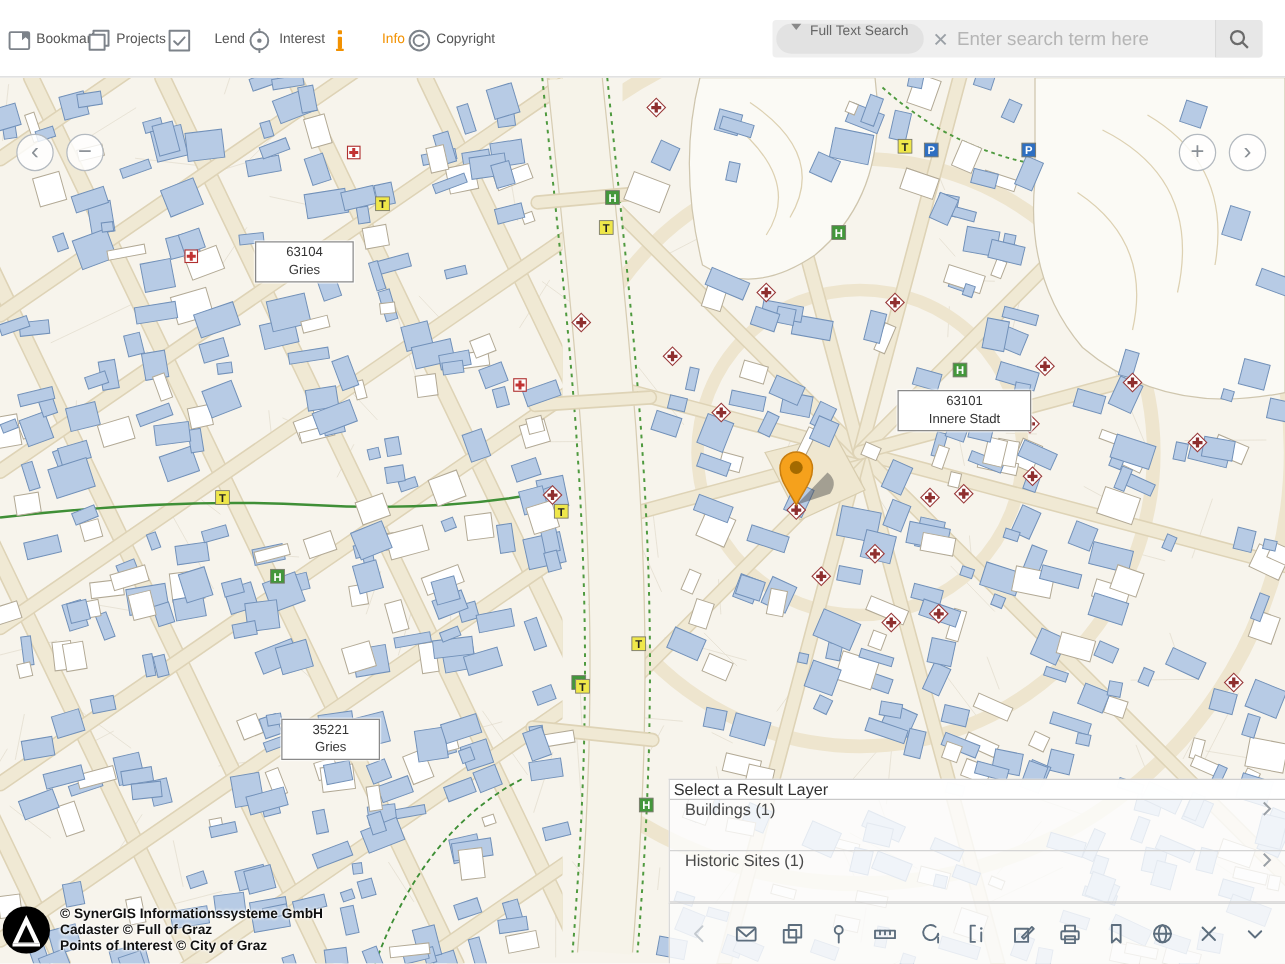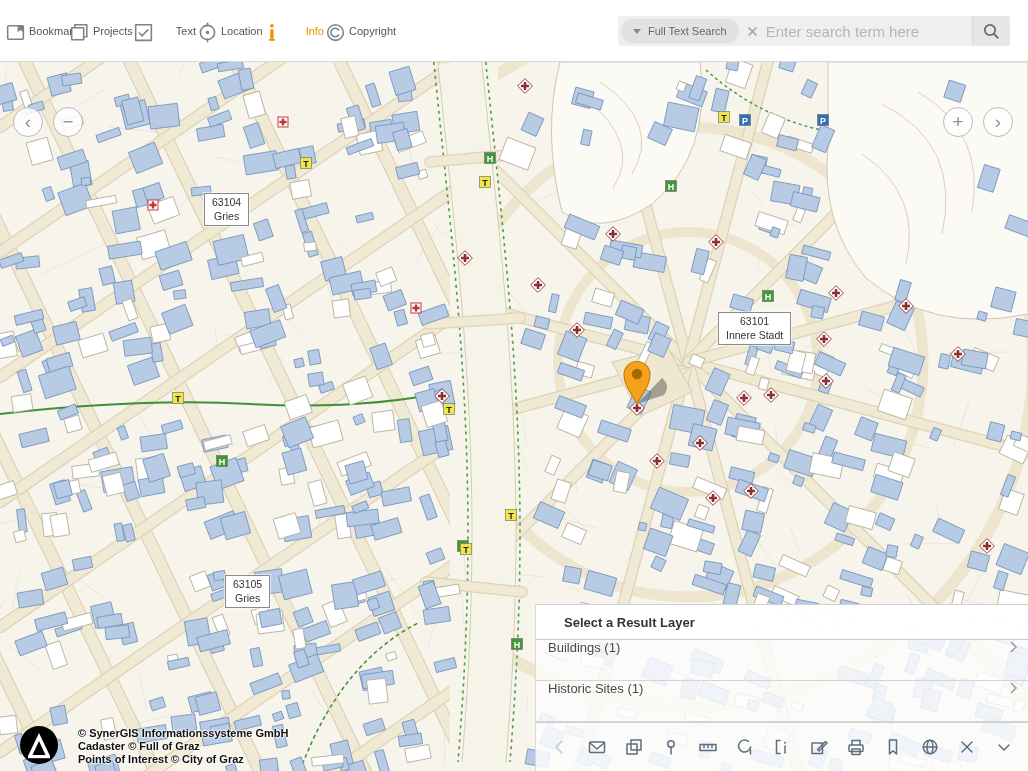--- a/index.html
+++ b/index.html
@@ -9,50 +9,50 @@
 
 
 .header{position:absolute;top:0;left:0;right:0;height:62px;background:#fff;border-bottom:1px solid #d8d8d8;display:flex;align-items:center;padding:0 4px;z-index:30}
 .h-item{width:64px;height:58px;display:flex;align-items:center;justify-content:space-between;gap:2px;cursor:pointer;background:none;border:none}
 .h-icon{height:26px;display:flex;align-items:flex-end}
 .h-icon svg{stroke:#7d838a;fill:none;stroke-width:1.5;stroke-linecap:round;stroke-linejoin:round}
 .h-label{font-size:11px;color:#555}
 .h-item.active .h-label{color:#f29100}
 
 .searchbar{position:absolute;right:18px;top:16px;width:392px;height:30px;background:#efefef;border-radius:3px;display:flex;align-items:center}
-.search-mode{display:flex;align-items:center;gap:7px;background:#e2e2e2;border-radius:14px;height:24px;margin-left:3px;padding:0 12px;font-size:11px;color:#666;cursor:pointer;white-space:nowrap}
+.search-mode{display:flex;gap:7px;background:#e2e2e2;border-radius:14px;height:24px;margin-left:3px;padding:0 12px;font-size:11px;color:#666;cursor:pointer;white-space:nowrap}
 .caret{width:0;height:0;border-left:4px solid transparent;border-right:4px solid transparent;border-top:5px solid #8a8a8a}
 .search-clear{background:none;border:none;padding:0 8px;cursor:pointer;display:flex;align-items:center}
 .search-input{flex:1;border:none;background:transparent;font-size:15px;color:#4d7c0f;outline:none;min-width:0}
 .search-input::placeholder{color:#b5b5b5}
 .search-btn{width:38px;height:30px;background:#e7e7e7;border:none;border-left:1px solid #d9d9d9;border-radius:0 3px 3px 0;cursor:pointer;display:flex;align-items:center;justify-content:center}
 
 
 .map{position:absolute;top:62px;left:0;width:1028px;height:709px;overflow:hidden;background:#f7f4ec}
 #map-svg{position:absolute;top:0;left:0}
 #map-svg text{font-family:"Liberation Sans",sans-serif}
 .round-ctl{position:absolute;width:30px;height:30px;border-radius:50%;background:rgba(255,255,255,.82);border:1px solid #b4bac0;color:#8a9096;font-size:19px;line-height:26px;text-align:center;cursor:pointer;z-index:6;padding:0;font-family:inherit}
-.map-label{position:absolute;background:#fff;border:1px solid #8a8a8a;padding:2px 7px;text-align:center;font-size:10.5px;color:#333;line-height:1.3;z-index:3;box-shadow:0 0 0 1px rgba(255,255,255,.55)}
+.map-label{position:absolute;background:#fff;border:1px solid #8a8a8a;padding:2px 24px;text-align:center;font-size:10.5px;color:#333;line-height:1.3;z-index:3;box-shadow:0 0 0 1px rgba(255,255,255,.55)}
 .map-label span{display:block;white-space:nowrap}
 .pin-wrap{position:absolute;left:612px;top:290px;z-index:4;pointer-events:none}
 
 
 .result-panel{position:absolute;right:0;bottom:49px;width:493px;z-index:10;background:rgba(252,252,252,.82);border-top:1px solid #cfcfcf;border-left:1px solid #dadada}
-.rp-header{height:35px;display:flex;align-items:center;padding:0 28px;font-size:13px;font-weight:bold;color:#333;background:rgba(255,255,255,.92);border-bottom:1px solid #c9c9c9}
+.rp-header{height:16px;display:flex;align-items:center;padding:0 3px;font-size:13px;font-weight:normal;color:#333;background:rgba(255,255,255,.92);border-bottom:1px solid #c9c9c9}
 .rp-row{height:41px;display:flex;justify-content:space-between;padding:0 10px 0 12px;font-size:13px;color:#4a4a4a;border-bottom:1px solid #d4d4d4;cursor:pointer}
 .rp-row svg{stroke:#9aa0a6;fill:none;stroke-width:1.6}
 
 
 .bottom-toolbar{position:absolute;right:0;bottom:0;width:493px;height:49px;z-index:11;background:rgba(252,252,252,.85);border-top:1px solid #d0d0d0;border-left:1px solid #dadada;display:flex;align-items:center;justify-content:space-around;padding:0 6px}
 .tb-btn{background:none;border:none;padding:4px;cursor:pointer;display:flex}
 .tb-btn svg{stroke:#5d6e7e;fill:none;stroke-width:1.5;stroke-linecap:round;stroke-linejoin:round}
 .tb-btn.disabled svg{stroke:#c3c9cf}
 
 
-.copyright{position:absolute;left:20px;bottom:3px;display:flex;align-items:flex-end;gap:20px;z-index:12}
+.copyright{position:absolute;left:2px;bottom:3px;display:flex;gap:8px;z-index:12}
 .cp-lines{font-size:11px;font-weight:bold;color:#101010;line-height:1.18;padding-bottom:2px;text-shadow:0 0 3px #fff,0 0 3px #fff,0 0 2px #fff}
 </style>
 </head>
 <body>
 
 <div class="app">
 
   <div class="header">
 
     <button class="h-item">
@@ -75,33 +75,33 @@
       <span class="h-label">Projects</span>
     </button>
 
     <button class="h-item">
       <span class="h-icon">
         <svg width="23" height="23" viewBox="0 0 22 22">
             <rect x="3.5" y="3.5" width="15" height="15"></rect>
             <polyline points="7,11.5 9.8,14.2 15,8.5"></polyline>
           </svg>
       </span>
-      <span class="h-label">Text</span>
+      <span class="h-label">Lend</span>
     </button>
 
     <button class="h-item">
       <span class="h-icon">
         <svg width="23" height="23" viewBox="0 0 22 22">
             <circle cx="11" cy="11" r="6.8"></circle>
             <circle cx="11" cy="11" r="1.7" fill="#7d838a" stroke="none"></circle>
             <line x1="11" y1="2.2" x2="11" y2="4.6"></line>
             <line x1="11" y1="17.4" x2="11" y2="19.8"></line>
           </svg>
       </span>
-      <span class="h-label">Location</span>
+      <span class="h-label">Interest</span>
     </button>
 
     <button class="h-item active">
       <span class="h-icon">
         <svg width="23" height="23" viewBox="0 0 22 22">
             <rect x="9.8" y="3" width="3.2" height="3.2" rx="0.7" fill="#f29100" stroke="none"></rect>
             <rect x="9.8" y="8" width="3.2" height="9.4" rx="0.8" fill="#f29100" stroke="none"></rect>
             <rect x="8.4" y="17.2" width="6" height="1.7" rx="0.5" fill="#f29100" stroke="none"></rect>
           </svg>
       </span>
@@ -1055,21 +1055,21 @@
 
     <div class="map-label" style="left:204px;top:131px">
       <span>63104</span>
       <span>Gries</span>
     </div>
     <div class="map-label" style="left:718px;top:250px">
       <span>63101</span>
       <span>Innere Stadt</span>
     </div>
     <div class="map-label" style="left:225px;top:513px">
-      <span>63105</span>
+      <span>35221</span>
       <span>Gries</span>
     </div>
 
     <div class="pin-wrap">
       <svg width="62" height="56" viewBox="0 0 62 56">
         <path d="M25 52 L50 26 Q59 33 52 43 Z" fill="rgba(70,70,70,0.45)"></path>
         <path d="M25 52 C18 39 12 32.5 12 22.5 A13 13 0 1 1 38 22.5 C38 32.5 32 39 25 52 Z" fill="#f5a11c" stroke="#c87d0e" stroke-width="1.2"></path>
         <circle cx="25" cy="22" r="5.2" fill="#a36a00"></circle>
       </svg>
     </div>

